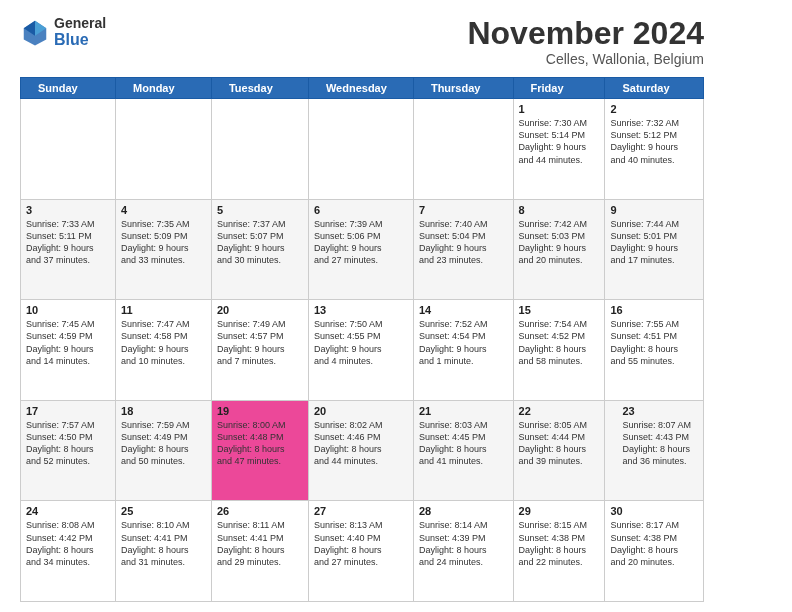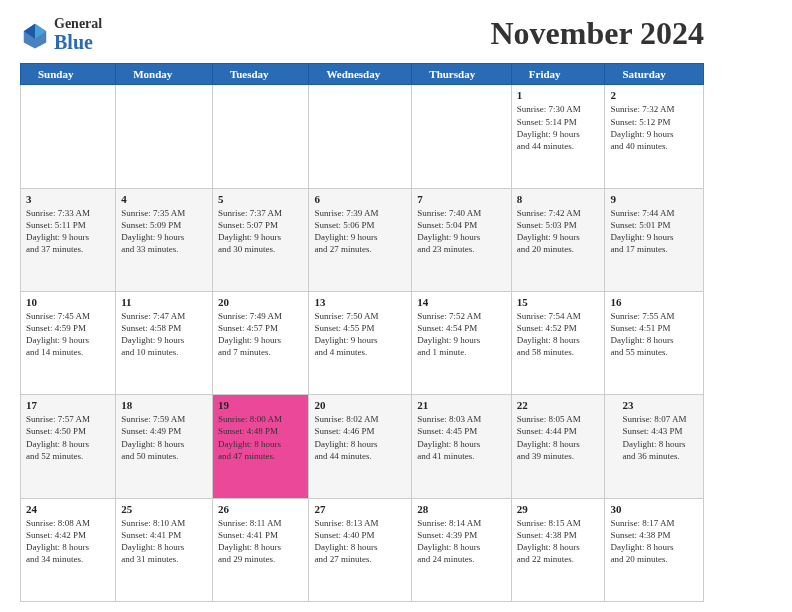--- a/index.html
+++ b/index.html
@@ -9,21 +9,20 @@
       font-family: Arial, sans-serif;
       background: #fff;
       overflow: hidden;
     }
     .page {
       width: 724px;
       height: 612px;
       padding: 16px 20px 10px 20px;
       display: flex;
       flex-direction: column;
-      font-family: Liberation Serif, serif;
     }
     .header {
       display: flex;
       justify-content: space-between;
       align-items: flex-start;
       margin-bottom: 10px;
     }
     .logo {
       display: flex;
       align-items: center;
@@ -33,21 +32,21 @@
       display: flex;
       flex-direction: column;
       line-height: 1.1;
     }
     .logo-general {
       font-size: 14px;
       font-weight: bold;
       color: #333;
     }
     .logo-blue {
-      font-size: 20px;
+      font-size: 16px;
       font-weight: bold;
       color: #2a6bb5;
     }
     .logo-icon {
       width: 30px;
       height: 30px;
     }
     .title-block {
       text-align: right;
     }
@@ -115,20 +114,21 @@
         <polygon points="20,5 35,15 20,25" fill="#4a9fd5"></polygon>
         <polygon points="20,5 5,15 20,25" fill="#1a5ba5"></polygon>
       </svg>
       <div class="logo-text">
         <span class="logo-general">General</span>
         <span class="logo-blue">Blue</span>
       </div>
     </div>
     <div class="title-block">
       <h1>November 2024</h1>
+      <h2>Celles, Wallonia, Belgium</h2>
     </div>
   </div>
 
   <table class="calendar">
     <thead>
       <tr>
       <th>Sunday</th>
           <th>Monday</th>
           <th>Tuesday</th>
           <th>Wednesday</th>

